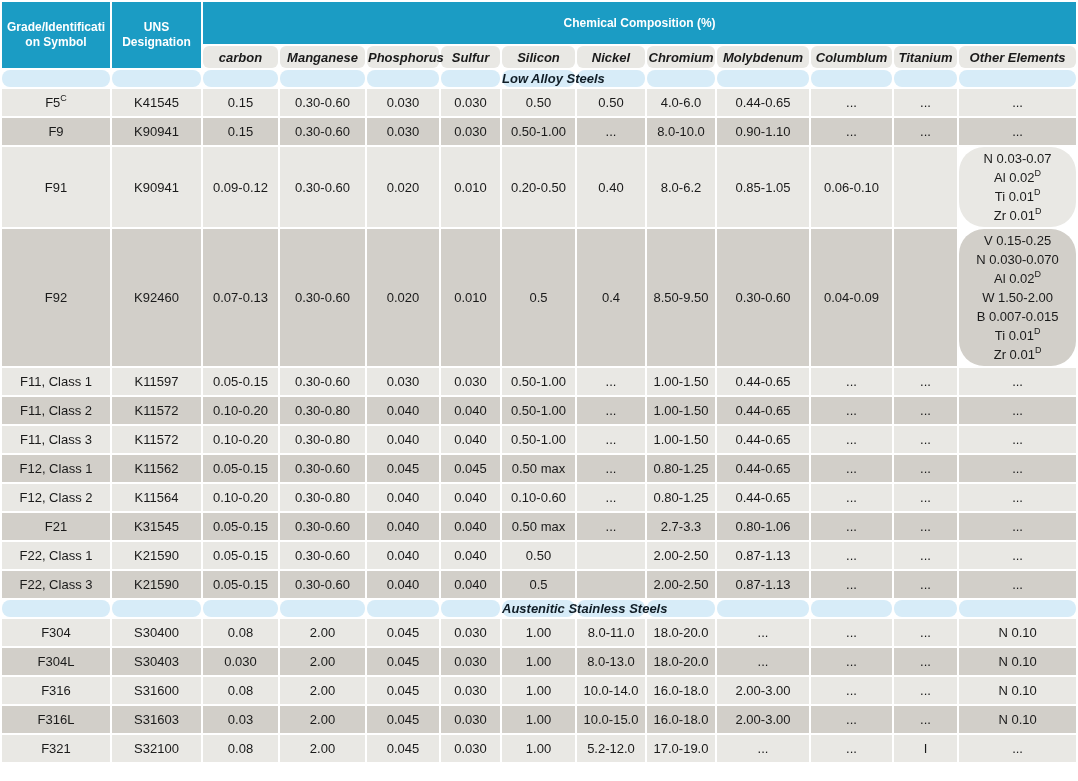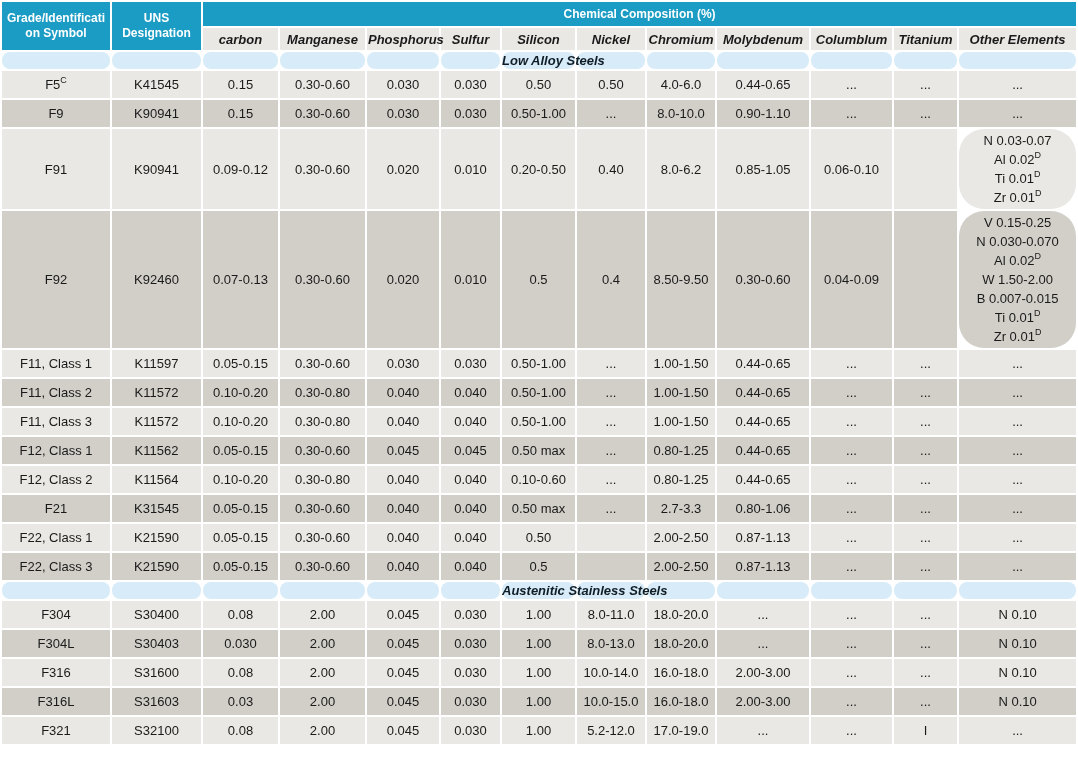--- a/index.html
+++ b/index.html
@@ -20,24 +20,24 @@
   }
   th,td{
     text-align:center;vertical-align:middle;
     font-size:13px;padding:0 1px;overflow:visible;
   }
   th.blue{
     background:var(--blue);color:#fff;font-weight:bold;font-size:12px;
     line-height:1.25;
   }
   th.grade-th{overflow-wrap:anywhere;padding:0 3px;}
-  th.comp-th{height:24px;}
+  th.comp-th{height:42px;}
   th.el-th{
     background:var(--light);font-weight:bold;font-style:italic;
-    font-size:13px;height:22px;white-space:nowrap;
+    font-size:13px;height:22px;white-space:nowrap;border-radius:6px;
   }
   tr.band td{
     background:var(--band);height:17px;padding:0;border-radius:8px;
   }
   tr.band .band-label{
     font-weight:bold;font-style:italic;font-size:13px;color:#101d26;
     white-space:nowrap;display:block;
   }
   tr.data-row td{height:27px;}
   tr.shade-light td{background:var(--light);}

